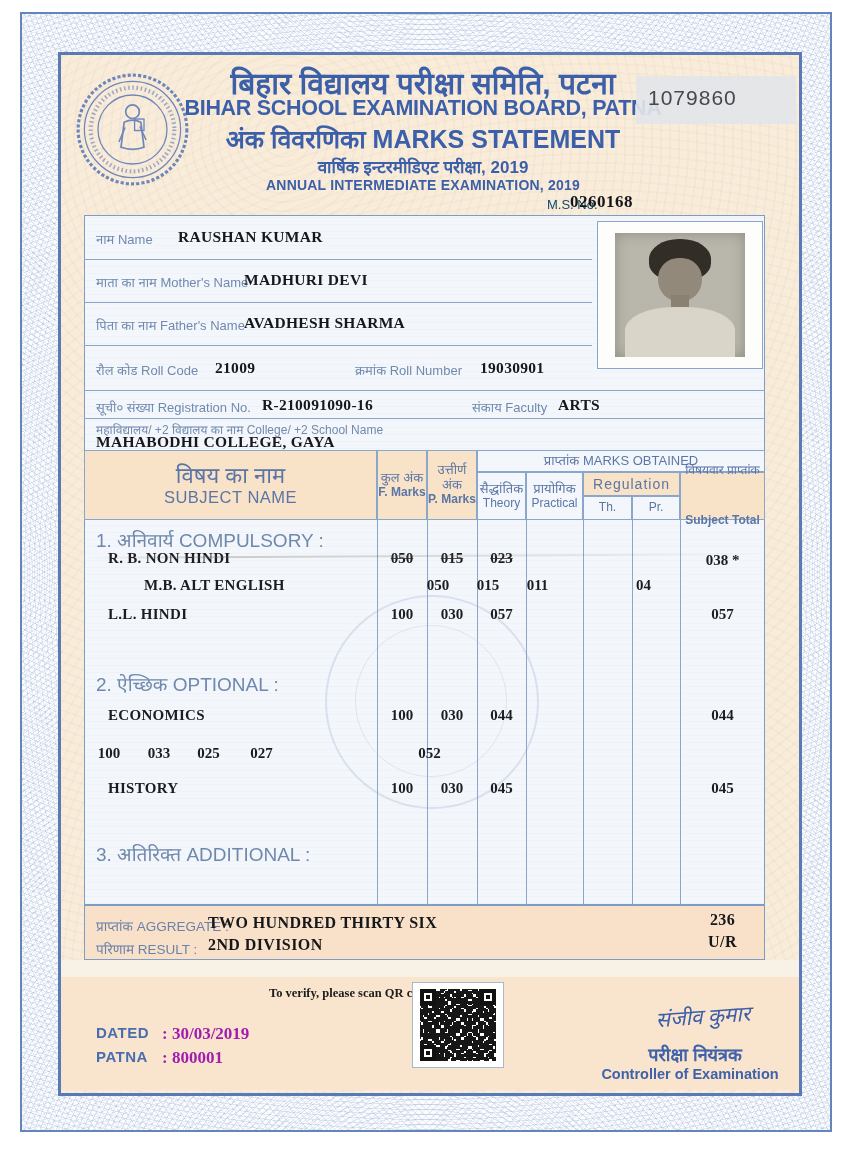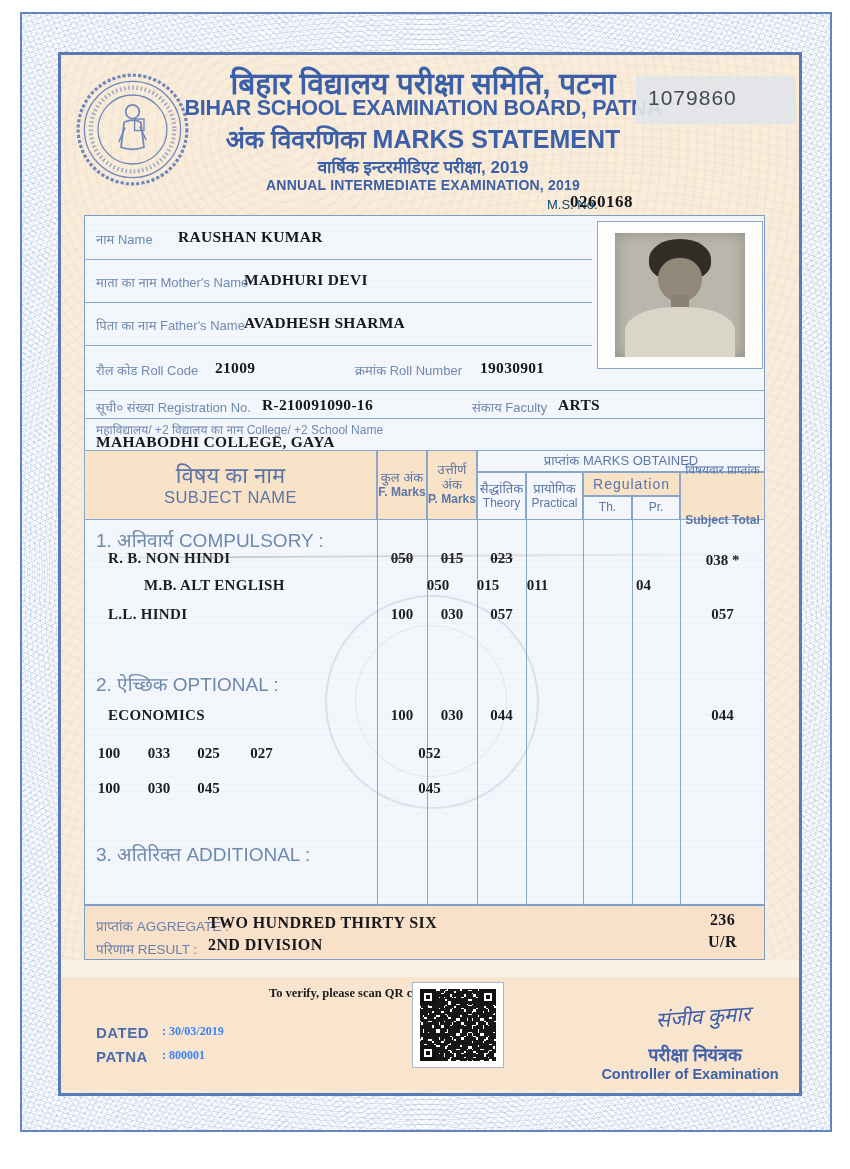--- a/index.html
+++ b/index.html
@@ -87,21 +87,21 @@
     background-image:
       repeating-conic-gradient(#161616 0% 25%, transparent 0% 50%),
       repeating-conic-gradient(transparent 0% 25%, #161616 0% 50%),
       repeating-conic-gradient(#161616 0% 25%, transparent 0% 50%);
     background-size:8px 8px, 11px 15px, 13px 7px;
     background-position:0 0, 3px 2px, 1px 5px;
     background-blend-mode:normal;}
   .finder{position:absolute;width:16px;height:16px;border:4px solid #111;box-sizing:border-box;background:#fff;}
   .finder i{position:absolute;left:2px;top:2px;width:4px;height:4px;background:#111;display:block;}
   .blue-lbl{font-weight:bold;font-size:15px;color:#4a6db0;letter-spacing:.5px;}
-  .blk-val{font-family:"Liberation Serif",serif;font-weight:bold;font-size:12px;color:#3b82f6;}
+  .blk-val{font-family:"Liberation Serif",serif;font-weight:bold;font-size:17px;color:#a21caf;}
   #sig{left:628px;top:1002px;width:150px;text-align:center;font-family:"Liberation Serif",serif;font-style:italic;
     font-size:21px;color:#3b5ca8;transform:rotate(-4deg);}
   #ctrl-hi{left:600px;top:1042px;width:190px;text-align:center;font-weight:bold;font-size:18px;color:#3f62aa;}
   #ctrl-en{left:580px;top:1066px;width:220px;text-align:center;font-weight:bold;font-size:14.5px;color:#3f62aa;}
 </style>
 </head>
 <body>
 
 <div id="outer" class="abs">
   <div id="inner" class="abs" style="left:36px;top:38px;"></div>
@@ -258,20 +258,21 @@
 <div class="abs mrow" style="top:740px;">
   <span class="c1">100</span>
   <span class="c2">033</span>
   <span class="c3">025</span>
   <span class="c4">027</span>
   <span class="c5"></span>
   <span class="c6"></span>
   <span class="c7">052</span>
 </div>
 <div class="abs mrow" style="top:775px;">
+  <span class="c0">HISTORY</span>
   <span class="c1">100</span>
   <span class="c2">030</span>
   <span class="c3">045</span>
   <span class="c4"></span>
   <span class="c5"></span>
   <span class="c6"></span>
   <span class="c7">045</span>
 </div>
 
 <div class="abs section" style="left:96px;top:841px;">3. अतिरिक्त ADDITIONAL :</div>

